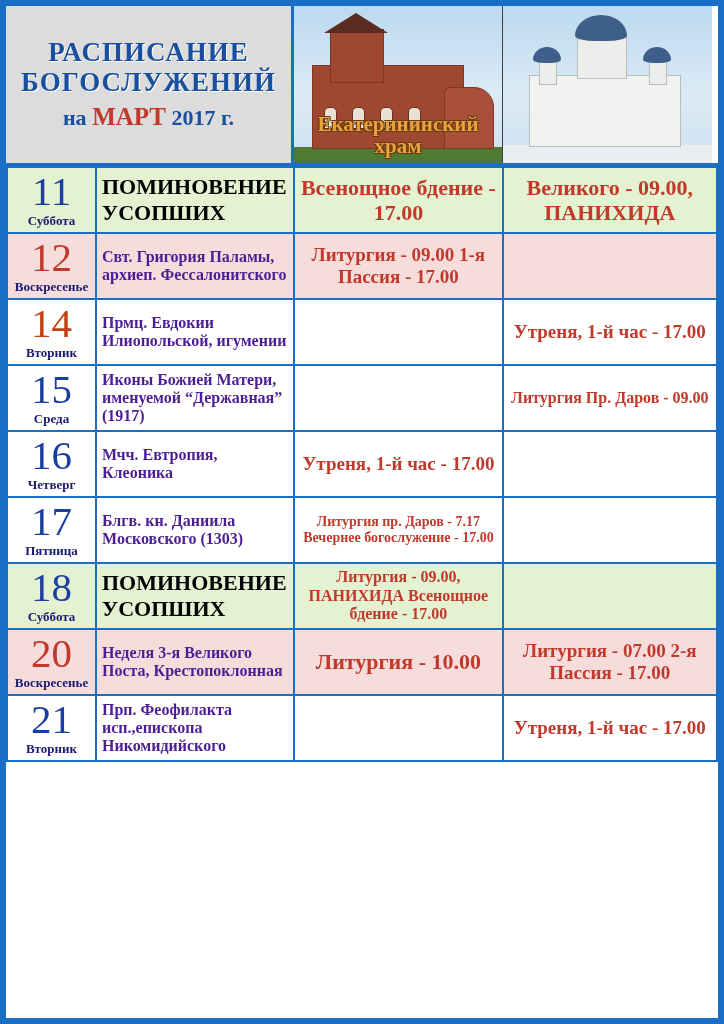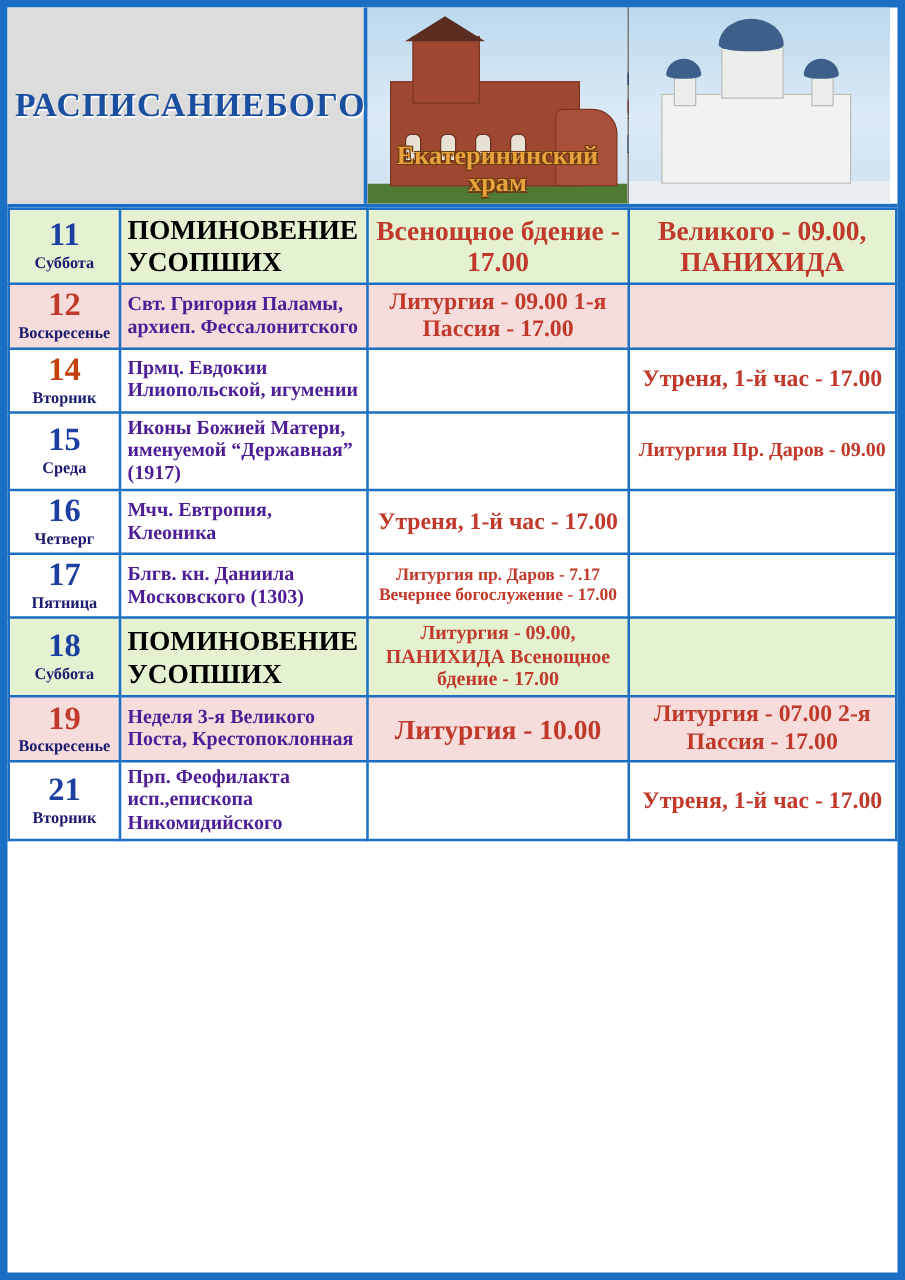--- a/index.html
+++ b/index.html
@@ -27,22 +27,23 @@
     height: 160px;
     box-sizing: border-box;
     border-bottom: 3px solid #1a6fc4;
   }
   .title-box {
     width: 288px;
     box-sizing: border-box;
     background: #dcdcdc;
     border-right: 3px solid #1a6fc4;
     display: flex;
-    flex-direction: row;
+    flex-direction: column;
     align-items: center;
+    justify-content: center;
     padding: 4px 6px;
   }
   .title-l1, .title-l2 {
     color: #1a4fa0;
     font-weight: bold;
     font-size: 27px;
     letter-spacing: 1px;
     line-height: 1.08;
     text-shadow: 1px 1px 0 #ffffff;
     text-align: center;
@@ -170,22 +171,22 @@
     padding: 3px 5px;
     box-sizing: border-box;
   }
   .col-date { width: 88px; }
   .col-feast { width: 196px; }
   .col-ek { width: 206px; }
   .col-kaz { width: 212px; }
 
   .date-cell { text-align: center; }
   .day-num {
-    font-weight: bold;
-    font-size: 26px;
+    font-weight: normal;
+    font-size: 41px;
     line-height: 1.0;
   }
   .day-name {
     font-weight: bold;
     font-size: 13px;
     color: #1a1a6e;
     margin-top: 1px;
   }
   .feast {
     font-weight: bold;
@@ -366,21 +367,21 @@
           </td>
           <td>
             <div class="serv sz-sm c-red">Литургия - 09.00, ПАНИХИДА Всенощное бдение - 17.00</div>
           </td>
           <td>
             <div class="serv sz-md c-red"></div>
           </td>
         </tr>
         <tr class="bg-pink">
           <td class="date-cell">
-            <div class="day-num" style="color: rgb(192, 57, 43);">19</div>
+            <div class="day-num" style="color: rgb(192, 57, 43);">20</div>
             <div class="day-name">Воскресенье</div>
           </td>
           <td>
             <div class="feast  c-dark">Неделя 3-я Великого Поста, Крестопоклонная</div>
           </td>
           <td>
             <div class="serv sz-lg c-red">Литургия - 10.00</div>
           </td>
           <td>
             <div class="serv sz-md c-red">Литургия - 07.00 2-я Пассия - 17.00</div>

